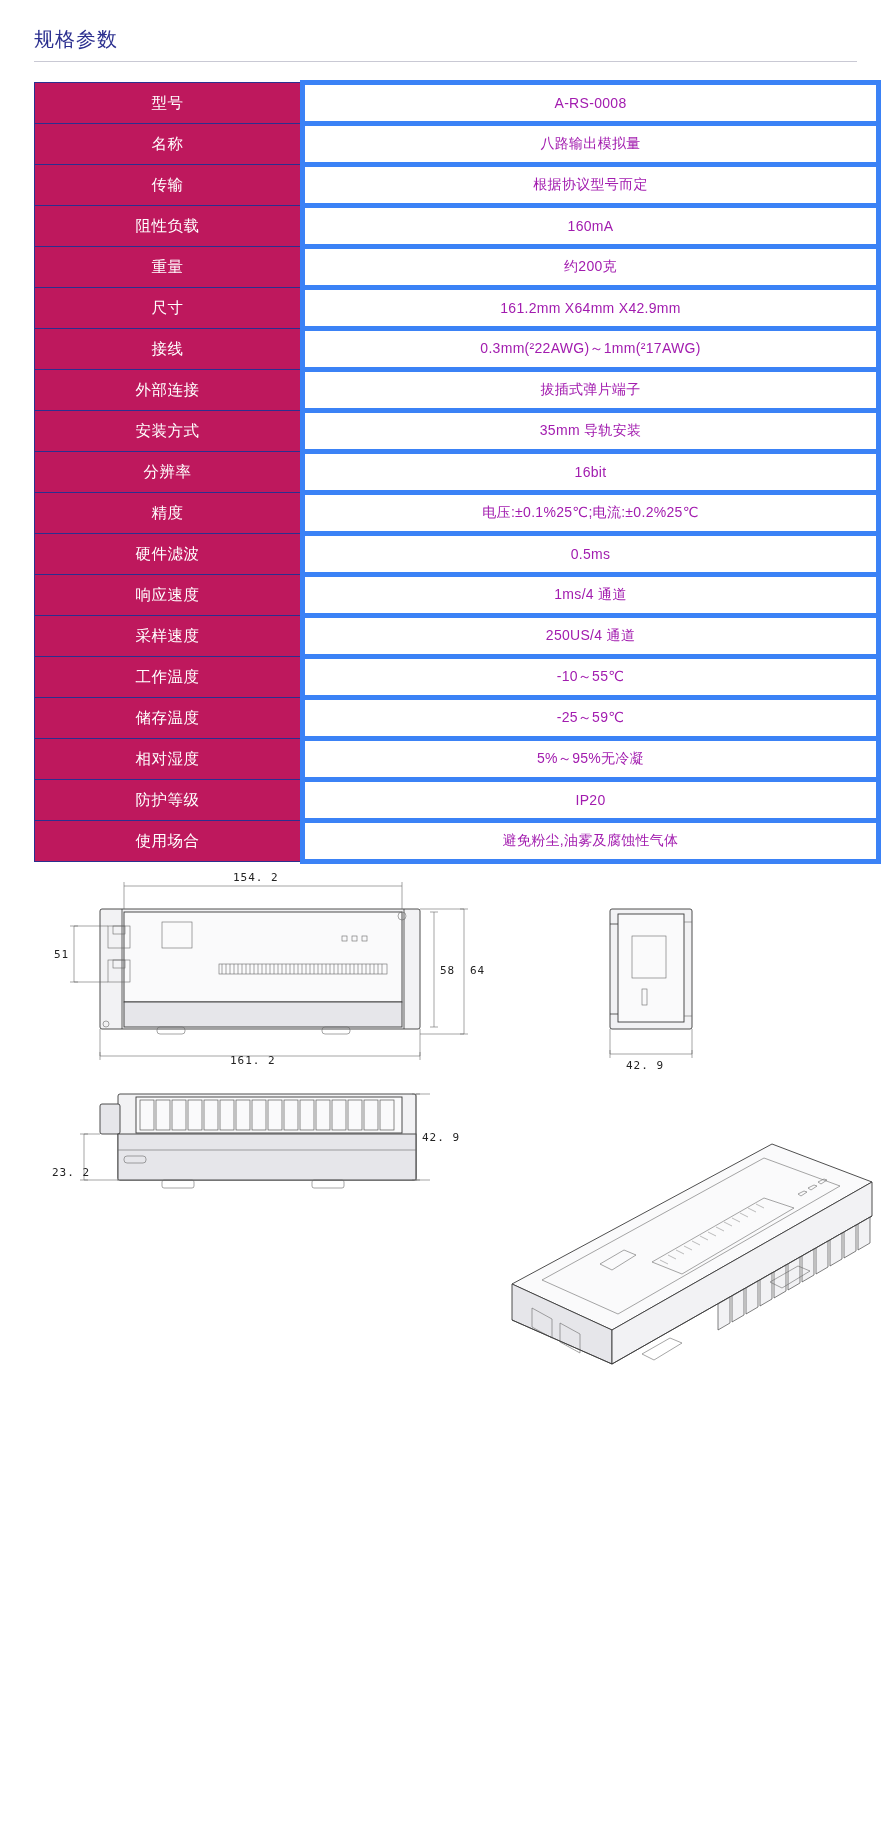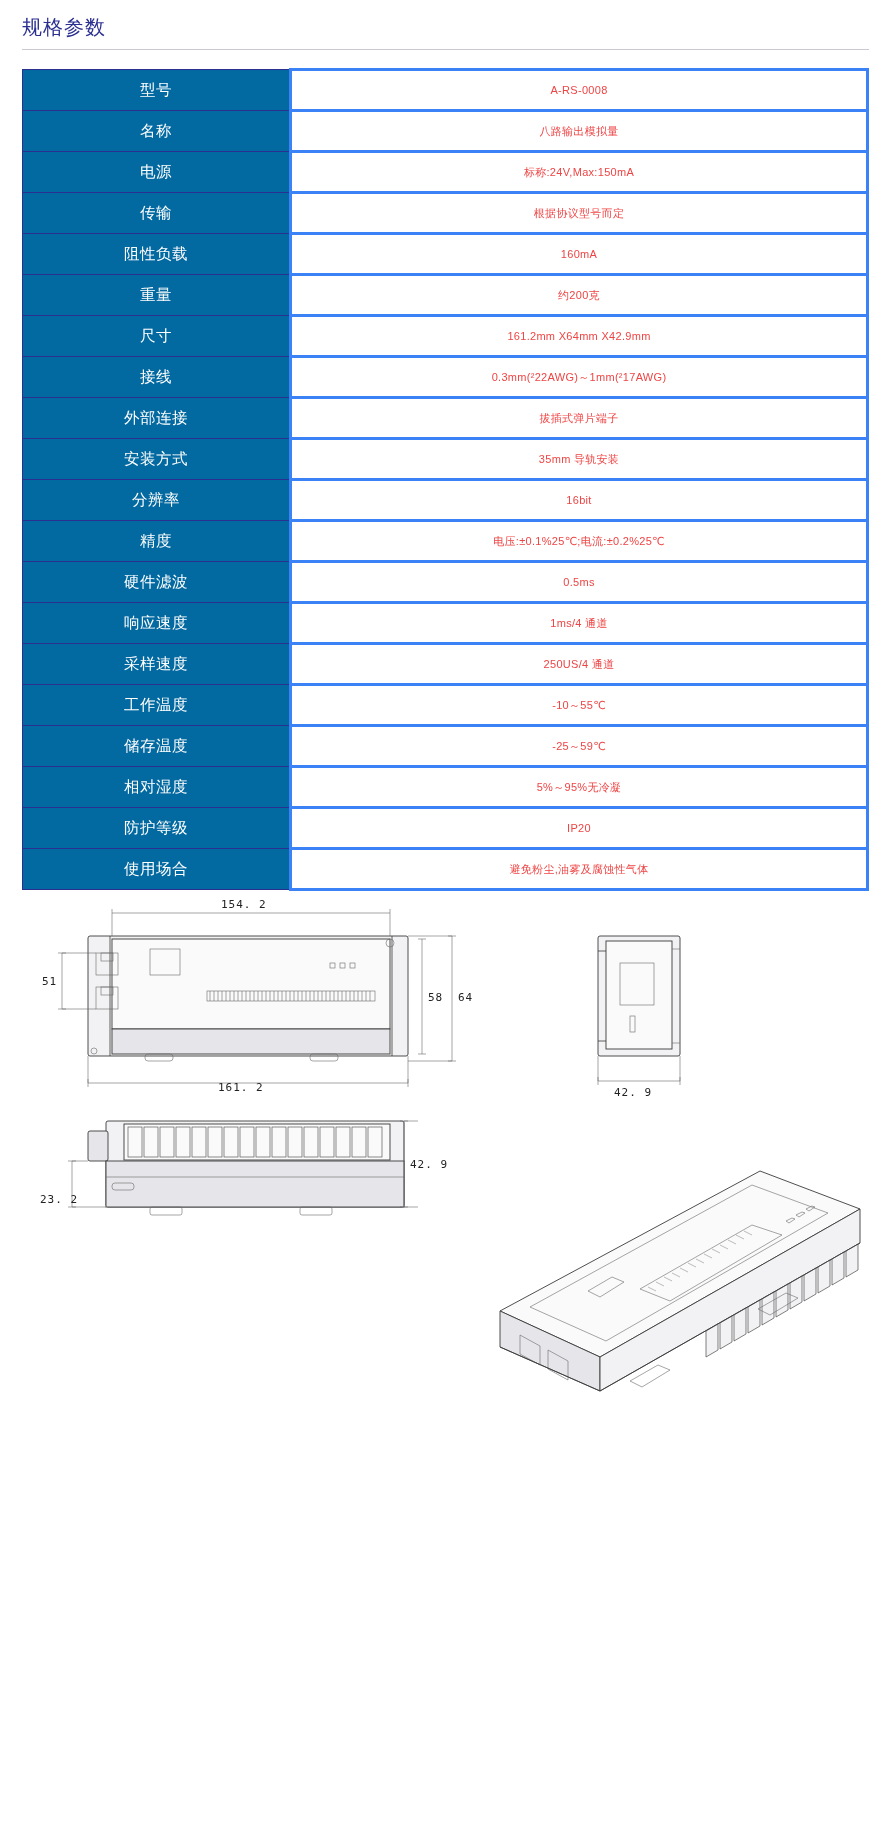--- a/index.html
+++ b/index.html
@@ -7,21 +7,21 @@
     margin: 0;
     padding: 0;
     background: #ffffff;
     font-family: "Liberation Sans", "DejaVu Sans", sans-serif;
   }
   .page {
     width: 891px;
     min-height: 1822px;
     position: relative;
     background: #ffffff;
-    padding: 0;
+    padding: 12px;
   }
   .section-title {
     color: #2b2f8f;
     font-size: 20px;
     font-weight: 400;
     letter-spacing: 1px;
     padding: 0 0 8px 22px;
   }
   .title-rule {
     border: none;
@@ -30,31 +30,31 @@
   }
   #spec-title-wrap { padding-top: 14px; }
 
   table.spec {
     border-collapse: collapse;
     width: 847px;
     margin: 18px 22px 0 22px;
     table-layout: fixed;
   }
   table.spec td {
-    border: 3px solid #3b82f6;
+    border: 5px solid #3b82f6;
     height: 41px;
-    font-size: 11px;
-    color: #ef4444;
+    font-size: 14px;
+    color: #a21caf;
     text-align: center;
     vertical-align: middle;
     padding: 2px 6px;
   }
   table.spec td.k {
     width: 268px;
-    background: #0369a1;
+    background: #be185d;
     color: #ffffff;
     font-size: 15.5px;
     letter-spacing: 0.5px;
     border: 1px solid #2b2f8f;
   }
   table.spec td.v {
     background: #ffffff;
     letter-spacing: 0.3px;
   }
 
@@ -91,24 +91,20 @@
 
   <table class="spec">
     <tbody>
       <tr>
         <td class="k">型号</td>
         <td class="v">A-RS-0008</td>
       </tr>
       <tr>
         <td class="k">名称</td>
         <td class="v">八路输出模拟量</td>
-      </tr>
-      <tr>
-        <td class="k">电源</td>
-        <td class="v">标称:24V,Max:150mA</td>
       </tr>
       <tr>
         <td class="k">传输</td>
         <td class="v">根据协议型号而定</td>
       </tr>
       <tr>
         <td class="k">阻性负载</td>
         <td class="v">160mA</td>
       </tr>
       <tr>

